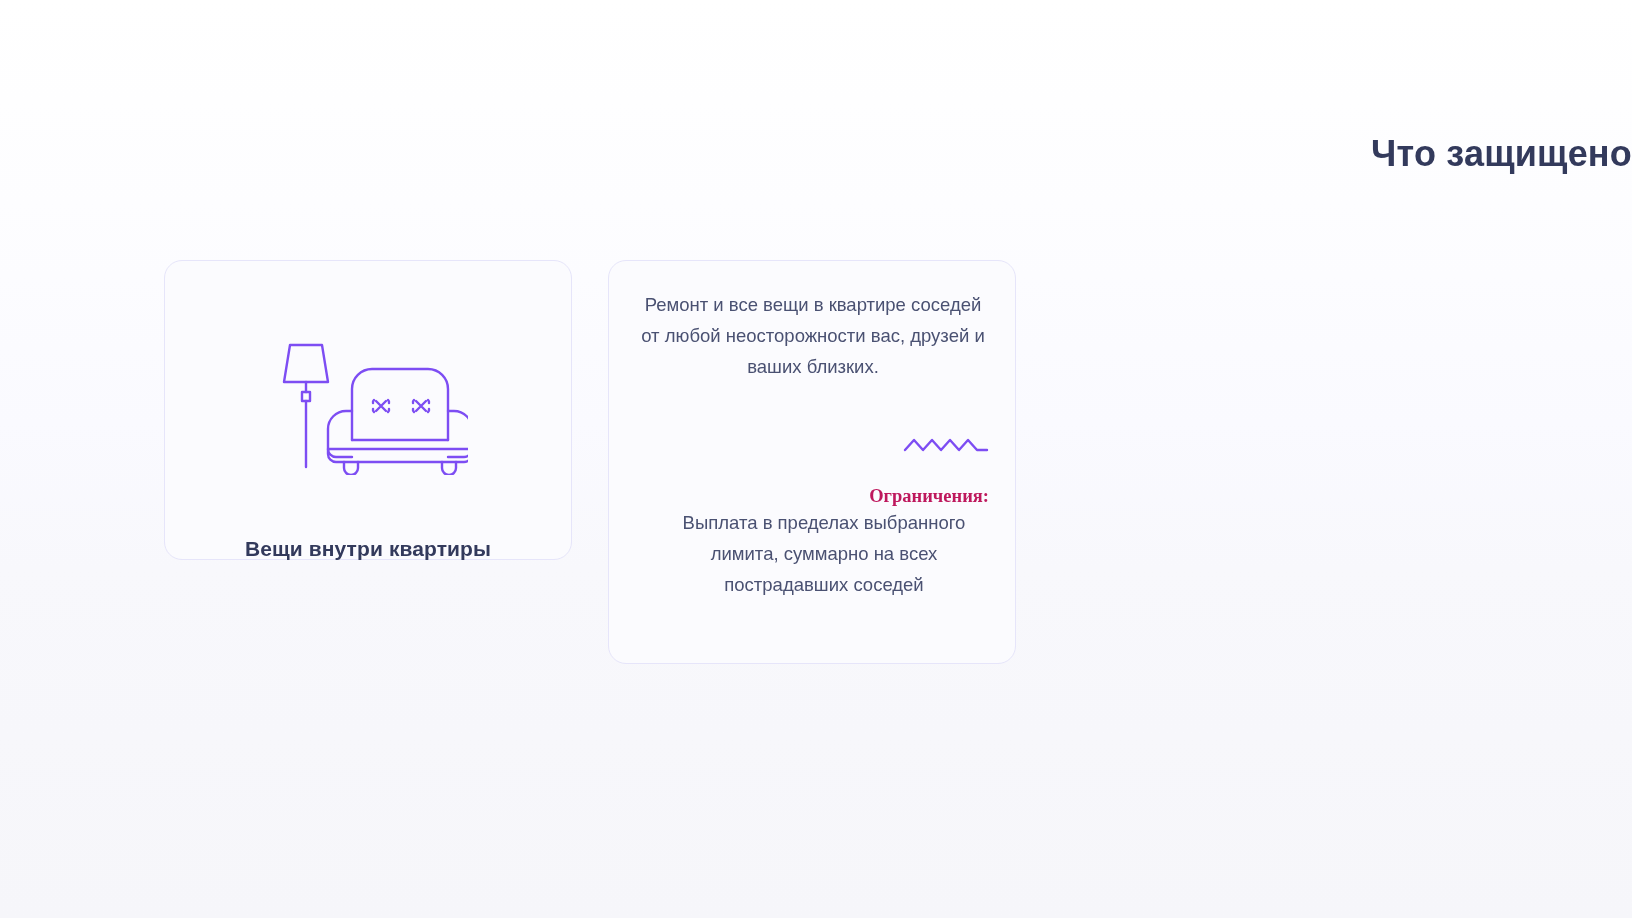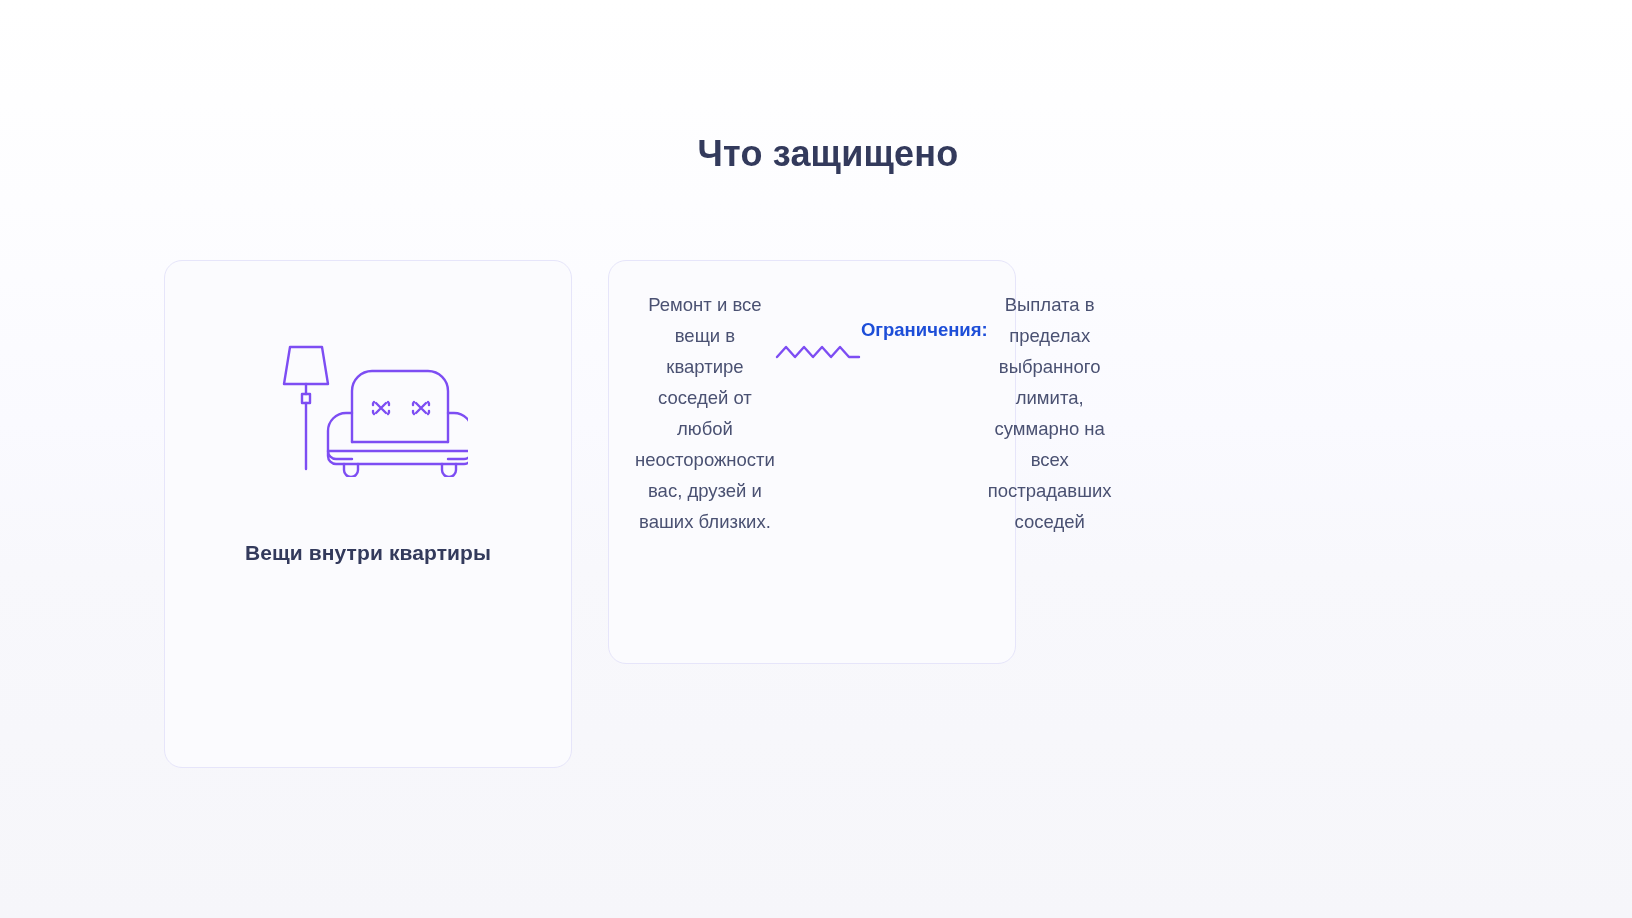--- a/index.html
+++ b/index.html
@@ -28,21 +28,21 @@
     width: 1632px;
     height: 918px;
   }
 
   
   .section-title {
     position: absolute;
     top: 133px;
     left: 0;
     width: 1632px;
-    text-align: center;
+    text-align: right;
     font-size: 36px;
     font-weight: 700;
     letter-spacing: 0.2px;
     color: #333a5c;
     padding-left: 24px;
   }
 
   
   .cards {
     position: absolute;
@@ -56,33 +56,33 @@
 
   .card {
     background: #fbfbfe;
     border: 1px solid #e6e5fa;
     border-radius: 18px;
     position: relative;
   }
 
   .card-icon-type {
     width: 408px;
-    height: 508px;
+    height: 300px;
     display: flex;
     flex-direction: column;
     align-items: center;
   }
 
   .card-text-type {
     width: 408px;
     height: 404px;
     padding: 28px 26px 8px;
     display: flex;
-    flex-direction: row;
-    align-items: flex-start;
+    flex-direction: column;
+    align-items: flex-end;
   }
 
   .icon-wrap {
     margin-top: 78px;
     height: 140px;
     display: flex;
     align-items: center;
     justify-content: center;
   }
 
@@ -110,22 +110,23 @@
     height: 22px;
     display: flex;
     justify-content: center;
     align-items: center;
   }
 
   .limits-title {
     margin-top: 30px;
     font-size: 18.5px;
     font-weight: 700;
-    color: #1d4ed8;
-    text-align: center;
+    color: #be185d;
+    text-align: center;
+    font-family: Liberation Serif, serif;
   }
 
   .limits-text {
     font-size: 18.5px;
     line-height: 31px;
     text-align: center;
     color: #4a5172;
     max-width: 330px;
   }
 

